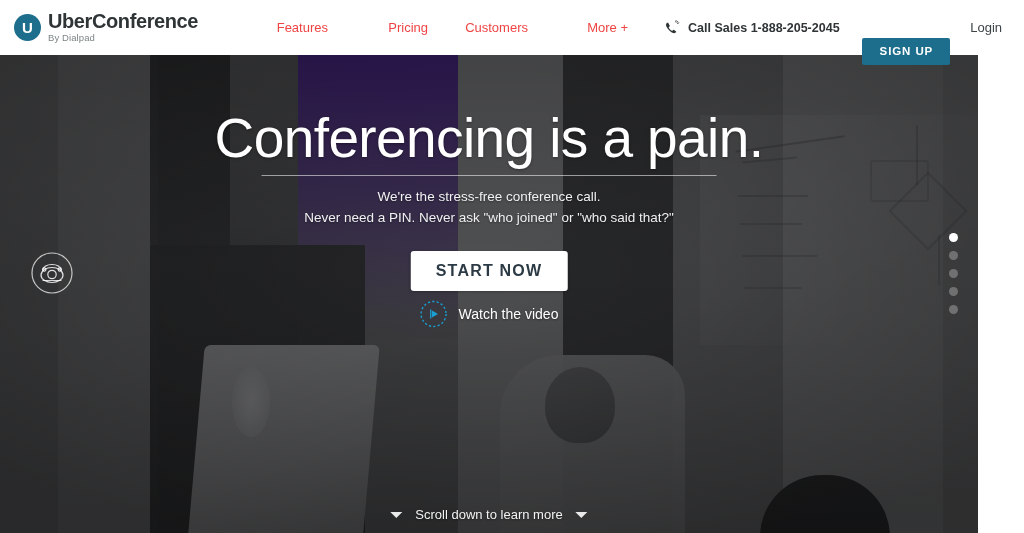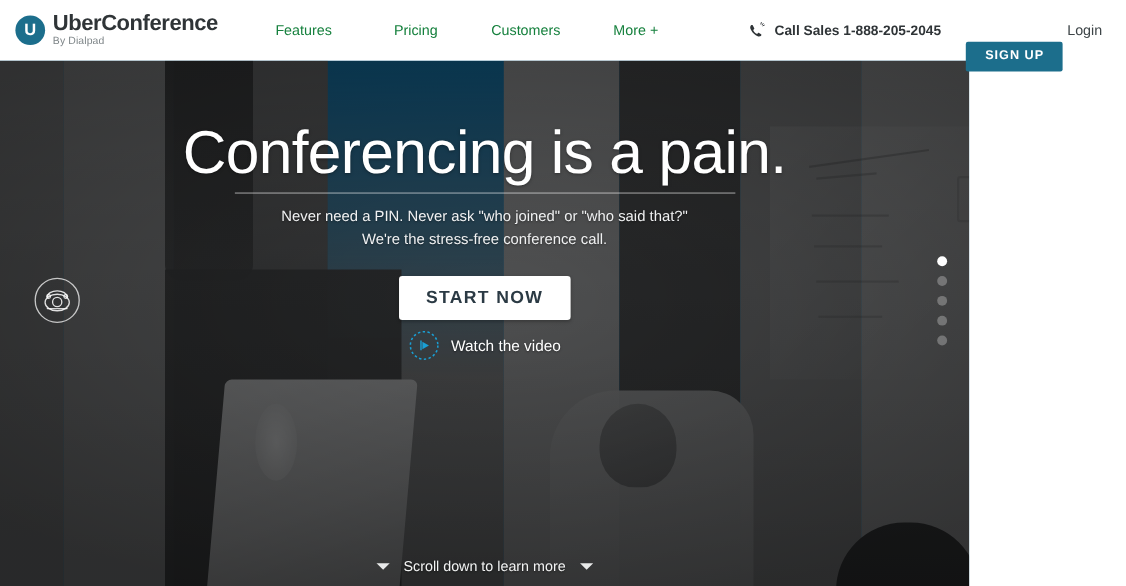--- a/index.html
+++ b/index.html
@@ -67,25 +67,25 @@
     margin-top: 1px;
   }
 
   .nav {
     display: flex;
     align-items: center;
     gap: 0;
   }
   .nav-item {
     font-size: 13px;
-    color: #15803d;
+    color: #ef4444;
     text-decoration: none;
     padding: 0 0;
     width: 100px;
-    text-align: center;
+    text-align: right;
     white-space: nowrap;
   }
   .nav-item:first-child { width: 104px; }
 
   .header-right {
     margin-left: auto;
     display: flex;
     align-items: center;
   }
   .call-sales {
@@ -112,34 +112,34 @@
     letter-spacing: 0.9px;
     padding: 8px 17px 8px 18px;
     border: none;
     border-radius: 2px;
     cursor: pointer;
     font-family: "Liberation Sans", sans-serif;
     line-height: 1;
     margin-top: 48px;
   }
   .login-link {
-    margin-left: 4px;
+    margin-left: 20px;
     font-size: 13px;
     color: #3e4548;
     text-decoration: none;
     white-space: nowrap;
   }
 
   
   .hero {
     position: relative;
-    width: 881px;
+    width: 978px;
     height: 478px;
     overflow: hidden;
-    background: #0369a1;
+    background: #4c1d95;
   }
   .hero-photo {
     position: absolute;
     inset: 0;
     filter: grayscale(100%);
   }
   
   .band {
     position: absolute;
     top: 0;
@@ -392,22 +392,22 @@
     <span class="dot"></span>
     <span class="dot"></span>
   </div>
 
   <div class="hero-content">
     <h1 class="hero-title">Conferencing is a pain.</h1>
 
     <div class="title-rule"></div>
 
     <div class="hero-sub">
+      <div>We're the stress-free conference call.</div>
       <div>Never need a PIN. Never ask "who joined" or "who said that?"</div>
-      <div>We're the stress-free conference call.</div>
     </div>
 
     <button class="start-now">START NOW</button>
 
     <a class="watch-video" href="#">
       <svg class="play-circle" viewBox="0 0 28 28">
         <circle cx="14" cy="14" r="12.5" fill="none" stroke="#1a9fd4" stroke-width="1.4" stroke-dasharray="2.2 2.2"></circle>
         <path d="M10.5 9.5h1.3v9h-1.3z" fill="#1a9fd4"></path>
         <path d="M12.4 10.6l6 3.4-6 3.4z" fill="#1a9fd4"></path>
       </svg>

